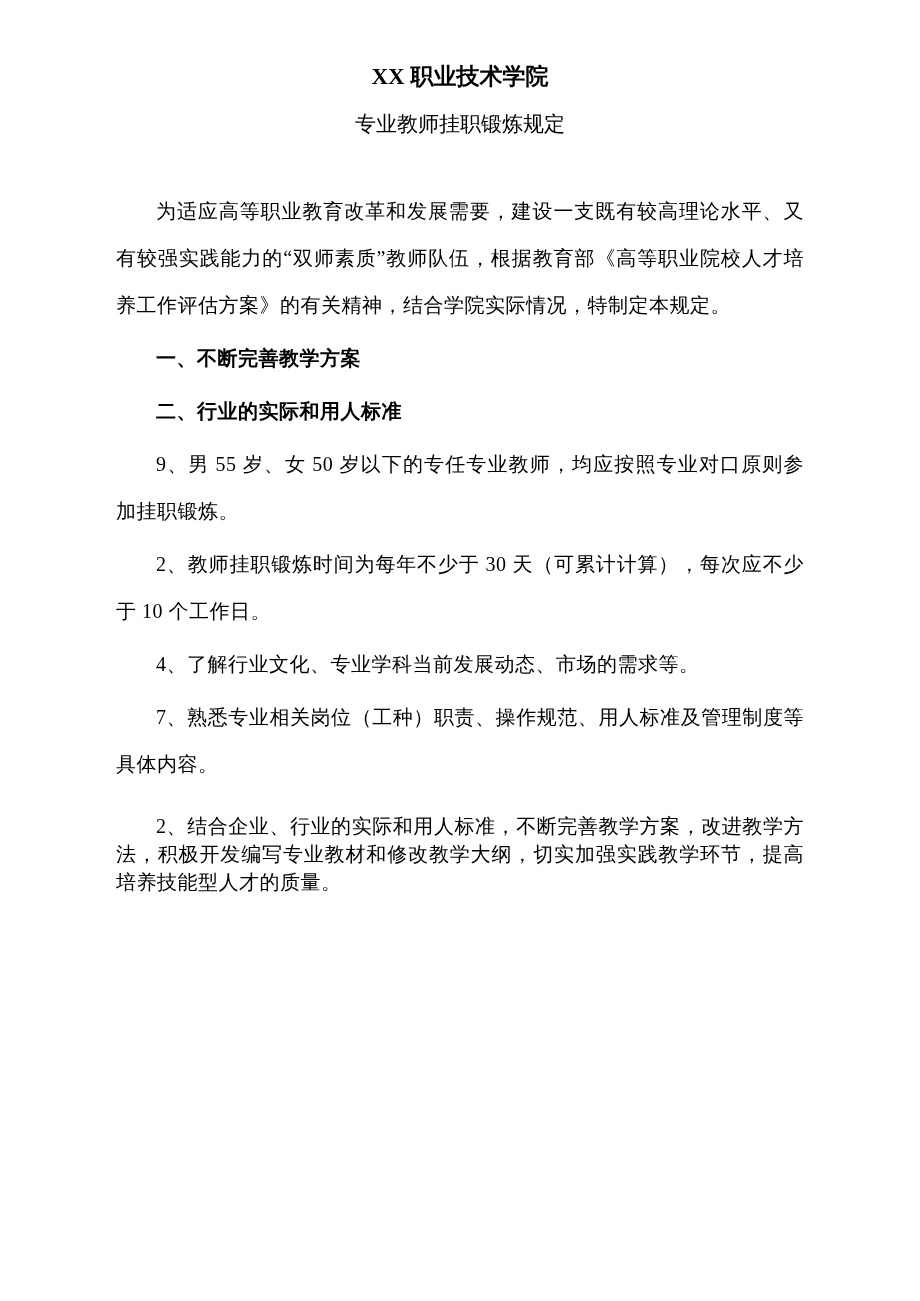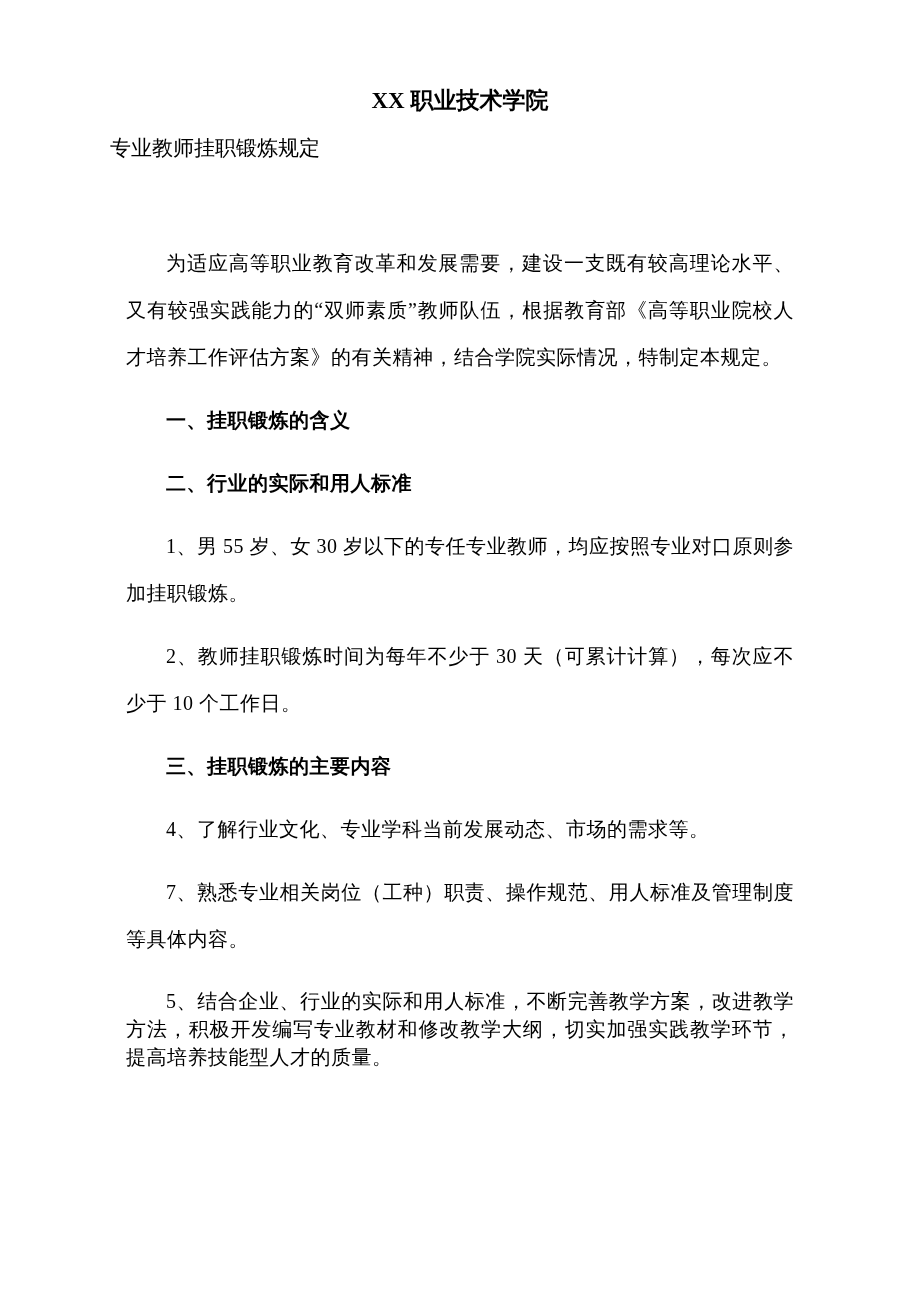--- a/index.html
+++ b/index.html
@@ -11,40 +11,40 @@
     height: 1301px;
     background: #ffffff;
     color: #000000;
     font-family: "Liberation Serif", "DejaVu Serif", serif;
     overflow: hidden;
   }
   .page {
     box-sizing: border-box;
     width: 920px;
     height: 1301px;
-    padding: 84px 110px 40px 110px;
+    padding: 60px 110px 40px 110px;
   }
   .doc-title {
     margin: 0;
     text-align: center;
     font-size: 23px;
     font-weight: bold;
     line-height: 34px;
     font-family: "Liberation Serif", "DejaVu Serif", serif;
   }
   .doc-subtitle {
-    margin: 14px 0 76px 0;
-    text-align: left;
+    margin: 14px 0 48px 0;
+    text-align: center;
     font-size: 21px;
     font-weight: normal;
     line-height: 32px;
     font-family: "Liberation Serif", "DejaVu Serif", serif;
   }
   .para {
-    margin: 16px;
+    margin: 6px;
     font-size: 20px;
     line-height: 47px;
     text-align: justify;
     text-indent: 40px;
     letter-spacing: 0.5px;
   }
   .para.heading {
     font-weight: bold;
     font-family: "Liberation Sans", "DejaVu Sans", sans-serif;
     letter-spacing: 0.5px;
@@ -55,21 +55,20 @@
   }
 </style>
 </head>
 <body>
 
 <div class="page">
   <h1 class="doc-title">XX 职业技术学院</h1>
   <h2 class="doc-subtitle">专业教师挂职锻炼规定</h2>
 
   <p class="para">为适应高等职业教育改革和发展需要，建设一支既有较高理论水平、又有较强实践能力的“双师素质”教师队伍，根据教育部《高等职业院校人才培养工作评估方案》的有关精神，结合学院实际情况，特制定本规定。</p>
-  <p class="para heading">一、挂职锻炼的含义</p>
+  <p class="para heading">一、不断完善教学方案</p>
   <p class="para heading">二、行业的实际和用人标准</p>
-  <p class="para">1、男 55 岁、女 30 岁以下的专任专业教师，均应按照专业对口原则参加挂职锻炼。</p>
+  <p class="para">9、男 55 岁、女 50 岁以下的专任专业教师，均应按照专业对口原则参加挂职锻炼。</p>
   <p class="para">2、教师挂职锻炼时间为每年不少于 30 天（可累计计算），每次应不少于 10 个工作日。</p>
-  <p class="para heading">三、挂职锻炼的主要内容</p>
   <p class="para">4、了解行业文化、专业学科当前发展动态、市场的需求等。</p>
   <p class="para">7、熟悉专业相关岗位（工种）职责、操作规范、用人标准及管理制度等具体内容。</p>
-  <p class="para tight">5、结合企业、行业的实际和用人标准，不断完善教学方案，改进教学方法，积极开发编写专业教材和修改教学大纲，切实加强实践教学环节，提高培养技能型人才的质量。</p>
+  <p class="para tight">2、结合企业、行业的实际和用人标准，不断完善教学方案，改进教学方法，积极开发编写专业教材和修改教学大纲，切实加强实践教学环节，提高培养技能型人才的质量。</p>
 </div>
 
 </body></html>

